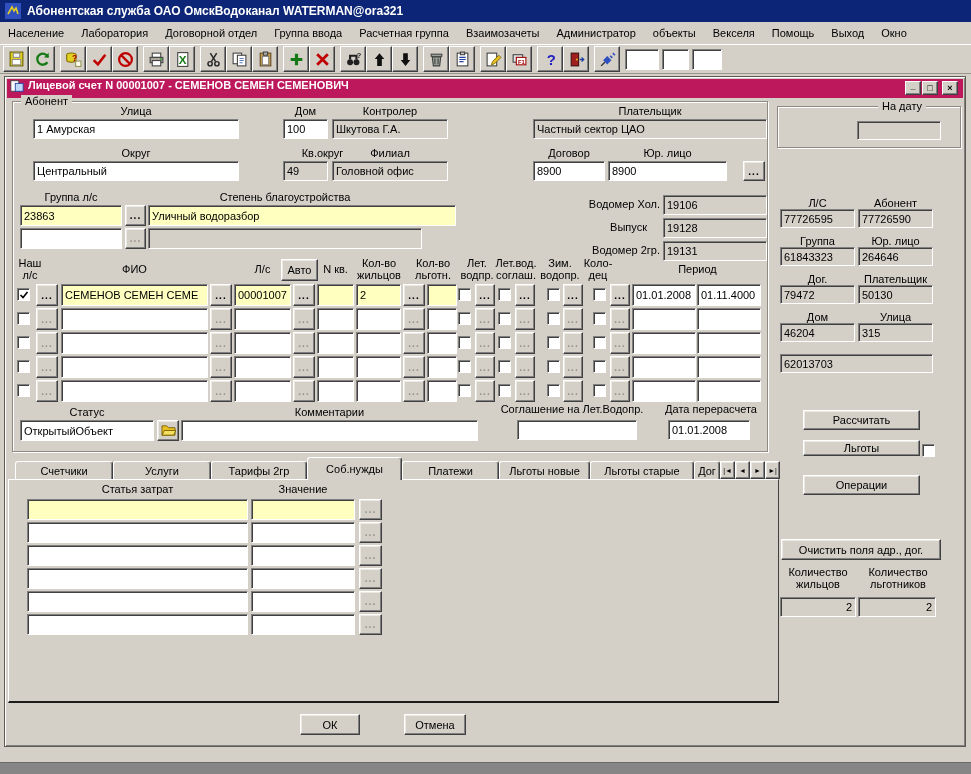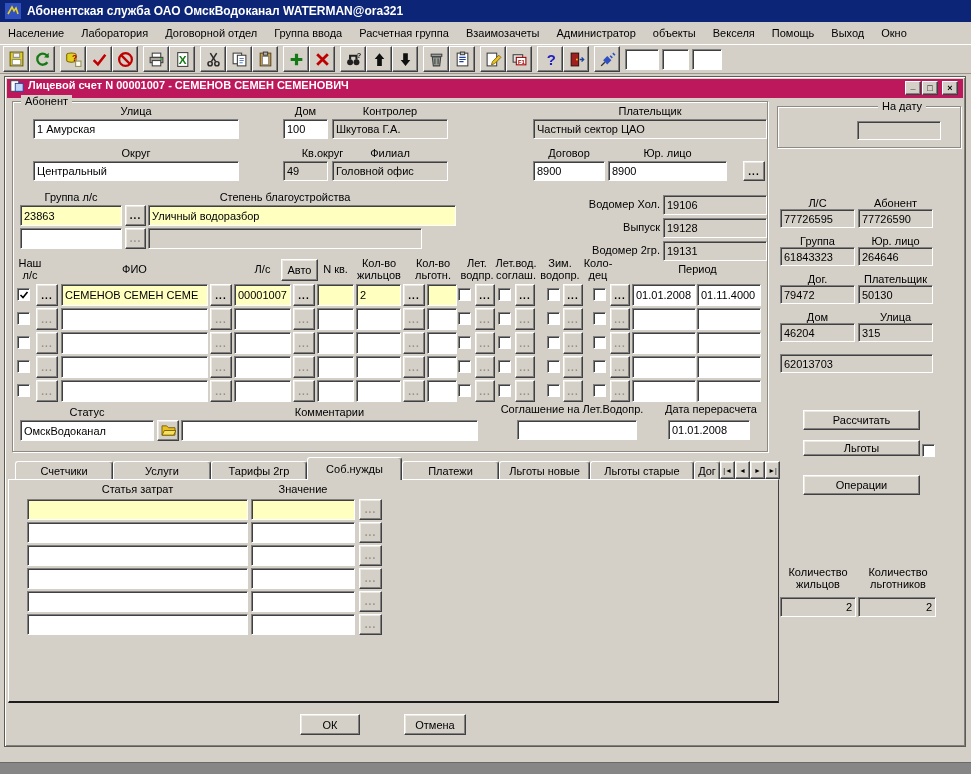--- a/index.html
+++ b/index.html
@@ -323,21 +323,21 @@
   <div class="lbl" style="left:148px;top:191px;width:274px">Степень благоустройства</div>
   <div class="fld yel" style="left:20px;top:205px;width:102px;height:21px">23863</div>
   <div class="btn dots" style="left:125px;top:205px;width:21px;height:21px">...</div>
   <div class="fld yel" style="left:148px;top:205px;width:308px;height:21px">Уличный водоразбор</div>
   <div class="fld" style="left:20px;top:228px;width:102px;height:21px"></div>
   <div class="btn dots dis" style="left:125px;top:228px;width:21px;height:21px">...</div>
   <div class="fld ro" style="left:148px;top:228px;width:274px;height:21px"></div>
 
   <div class="lbl right" style="left:548px;top:198px;width:112px">Водомер Хол.</div>
   <div class="fld ro" style="left:663px;top:195px;width:104px">19106</div>
-  <div class="lbl right" style="left:548px;top:221px;width:112px">Выпуск</div>
+  <div class="lbl right" style="left:535px;top:221px;width:112px">Выпуск</div>
   <div class="fld ro" style="left:663px;top:218px;width:104px">19128</div>
   <div class="lbl right" style="left:548px;top:244px;width:112px">Водомер 2гр.</div>
   <div class="fld ro" style="left:663px;top:241px;width:104px">19131</div>
 
   <div class="lbl leftal" style="left:14px;top:257px;width:32px">Наш
 л/с</div>
   <div class="lbl" style="left:61px;top:263px;width:147px">ФИО</div>
   <div class="lbl" style="left:234px;top:263px;width:57px">Л/с</div>
   <div class="btn" style="left:281px;top:259px;width:37px;height:22px">Авто</div>
   <div class="lbl" style="left:317px;top:263px;width:37px">N кв.</div>
@@ -400,21 +400,21 @@
     <div class="cb" style="left:533px;top:4px"></div>
     <div class="btn dots dis" style="left:549px;top:0;width:20px;height:22px">...</div>
     <div class="cb" style="left:579px;top:4px"></div>
     <div class="btn dots dis" style="left:596px;top:0;width:20px;height:22px">...</div>
     <div class="fld" style="left:618px;top:0;width:64px;height:22px"></div>
     <div class="fld" style="left:683px;top:0;width:64px;height:22px"></div>
   </div>
 
   <div class="lbl" style="left:20px;top:406px;width:134px">Статус</div>
   <div class="lbl" style="left:181px;top:406px;width:297px">Комментарии</div>
-  <div class="fld" style="left:20px;top:420px;width:134px;height:21px">ОмскВодоканал</div>
+  <div class="fld" style="left:20px;top:420px;width:134px;height:21px">ОткрытыйОбъект</div>
   <div class="btn" style="left:157px;top:420px;width:22px;height:21px">
       <span>
         <svg width="15" height="13" viewBox="0 0 16 14">
           <path d="M1 12V2h5l2 2h7v8z" fill="#e8c020" stroke="#7a6000"></path>
           <path d="M1 12l2.5-5H16l-2.5 5z" fill="#f6e060" stroke="#7a6000"></path>
         </svg>
       </span>
     </div>
   <div class="fld" style="left:181px;top:420px;width:297px;height:21px"></div>
   <div class="lbl" style="left:488px;top:403px;width:168px">Соглашение на Лет.Водопр.</div>
@@ -475,20 +475,21 @@
   <div class="lbl" style="left:858px;top:311px;width:75px">Улица</div>
   <div class="fld ro" style="left:780px;top:323px;width:75px;height:19px">46204</div>
   <div class="fld ro" style="left:858px;top:323px;width:75px;height:19px">315</div>
 
   <div class="fld ro" style="left:780px;top:354px;width:153px;height:19px">62013703</div>
 
   <div class="btn" style="left:803px;top:410px;width:117px;height:20px">Рассчитать</div>
   <div class="btn" style="left:803px;top:440px;width:117px;height:16px">Льготы</div>
   <div class="cb" style="left:922px;top:444px"></div>
   <div class="btn" style="left:803px;top:475px;width:117px;height:20px">Операции</div>
+  <div class="btn" style="left:781px;top:539px;width:160px;height:21px">Очистить поля адр., дог.</div>
 
   <div class="lbl" style="left:778px;top:566px;width:80px">Количество
 жильцов</div>
   <div class="lbl" style="left:856px;top:566px;width:84px">Количество
 льготников</div>
   <div class="fld ro num" style="left:780px;top:597px;width:76px">2</div>
   <div class="fld ro num" style="left:858px;top:597px;width:78px">2</div>
 
   <div class="btn" style="left:300px;top:714px;width:60px;height:21px">ОК</div>
   <div class="btn" style="left:404px;top:714px;width:62px;height:21px">Отмена</div>

